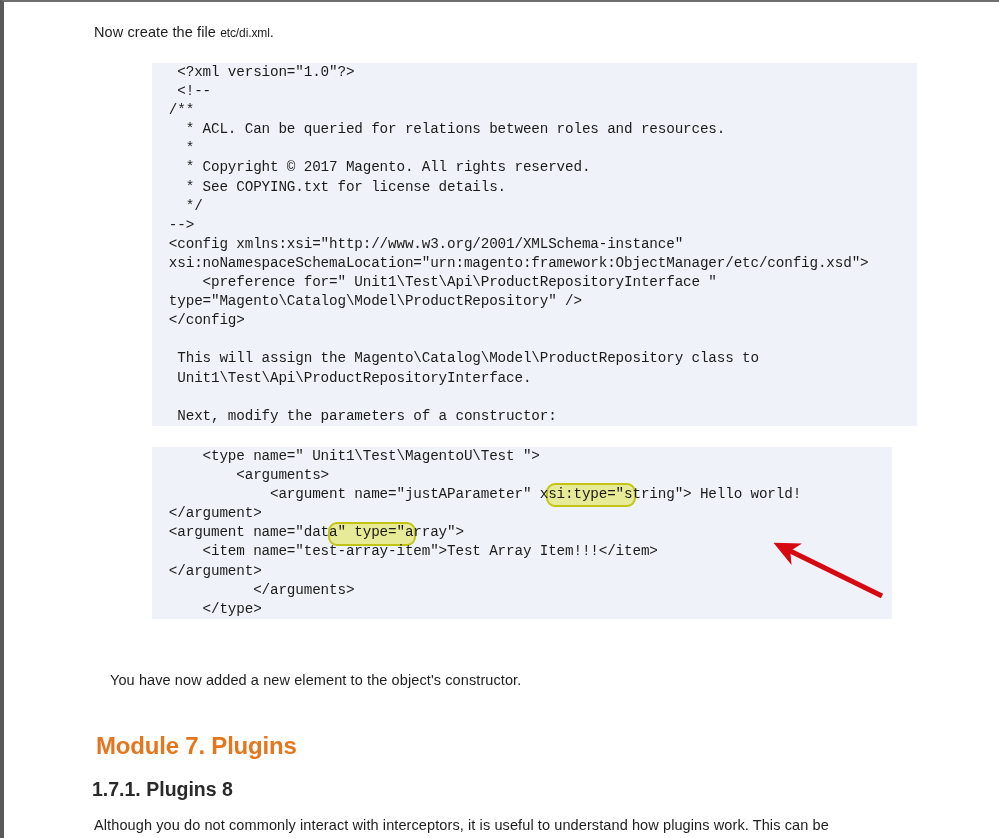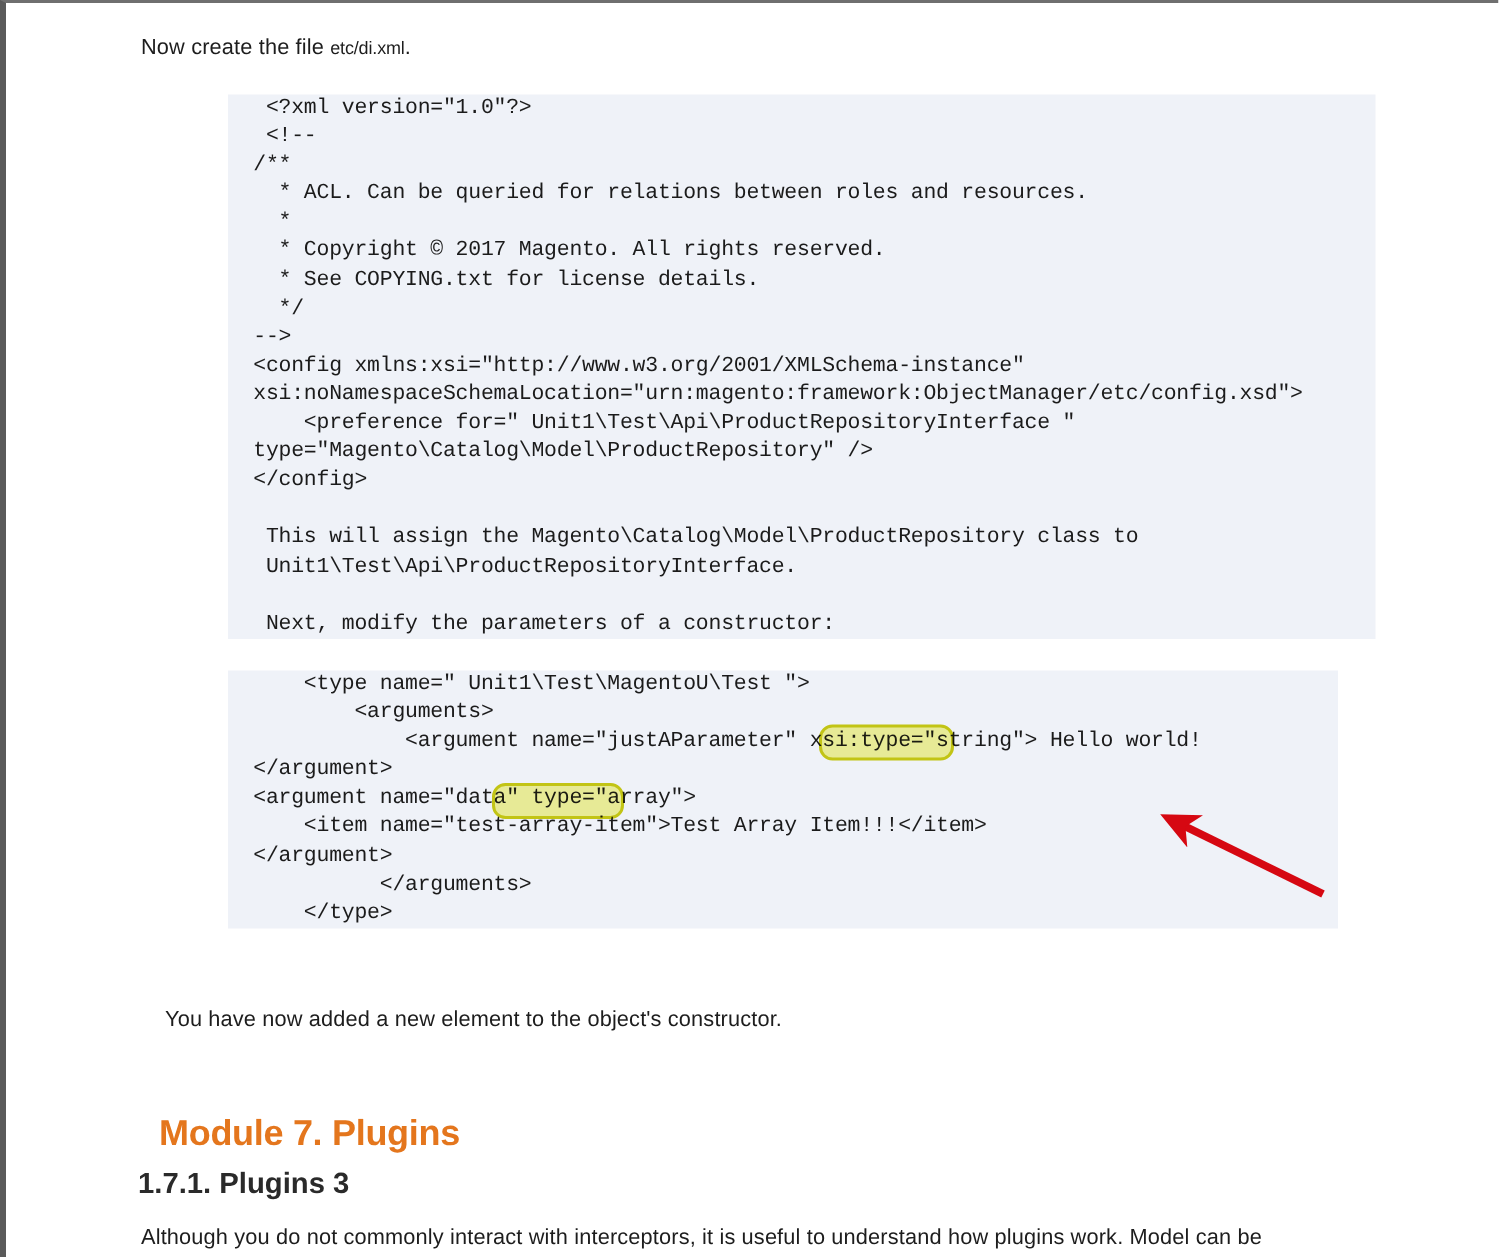--- a/index.html
+++ b/index.html
@@ -146,20 +146,20 @@
           <path d="M 5 2.5 L 0 0.2 L 1.4 2.5 L 0 4.8 Z" fill="#d60812"></path>
         </marker>
       </defs>
       <line x1="116" y1="58" x2="14" y2="8" stroke="#d60812" stroke-width="5.2" marker-end="url(#arrowhead)"></line>
     </svg>
 
 
     <p class="para abs" style="left:4px; top:652px; margin:16px;text-align:right;">You have now added a new element to the object's constructor.</p>
 
 
-    <h2 class="h-module" style="left:2px; top:726px; margin:14px;">Module 7. Plugins</h2>
+    <h2 class="h-module" style="left:2px; top:726px; margin:4px;">Module 7. Plugins</h2>
 
-    <h3 class="h-sub" style="left:2px; top:776px; margin:0;">1.7.1. Plugins 3</h3>
+    <h3 class="h-sub" style="left:2px; top:776px; margin:0;">1.7.1. Plugins 8</h3>
 
-    <p class="para abs" style="left:4px; top:813px; margin:0; width:880px;">Although you do not commonly interact with interceptors, it is useful to understand how plugins work. Model can be</p>
+    <p class="para abs" style="left:4px; top:813px; margin:0; width:880px;">Although you do not commonly interact with interceptors, it is useful to understand how plugins work. This can be</p>
 
   </div>
 </div>
 
 </body></html>

